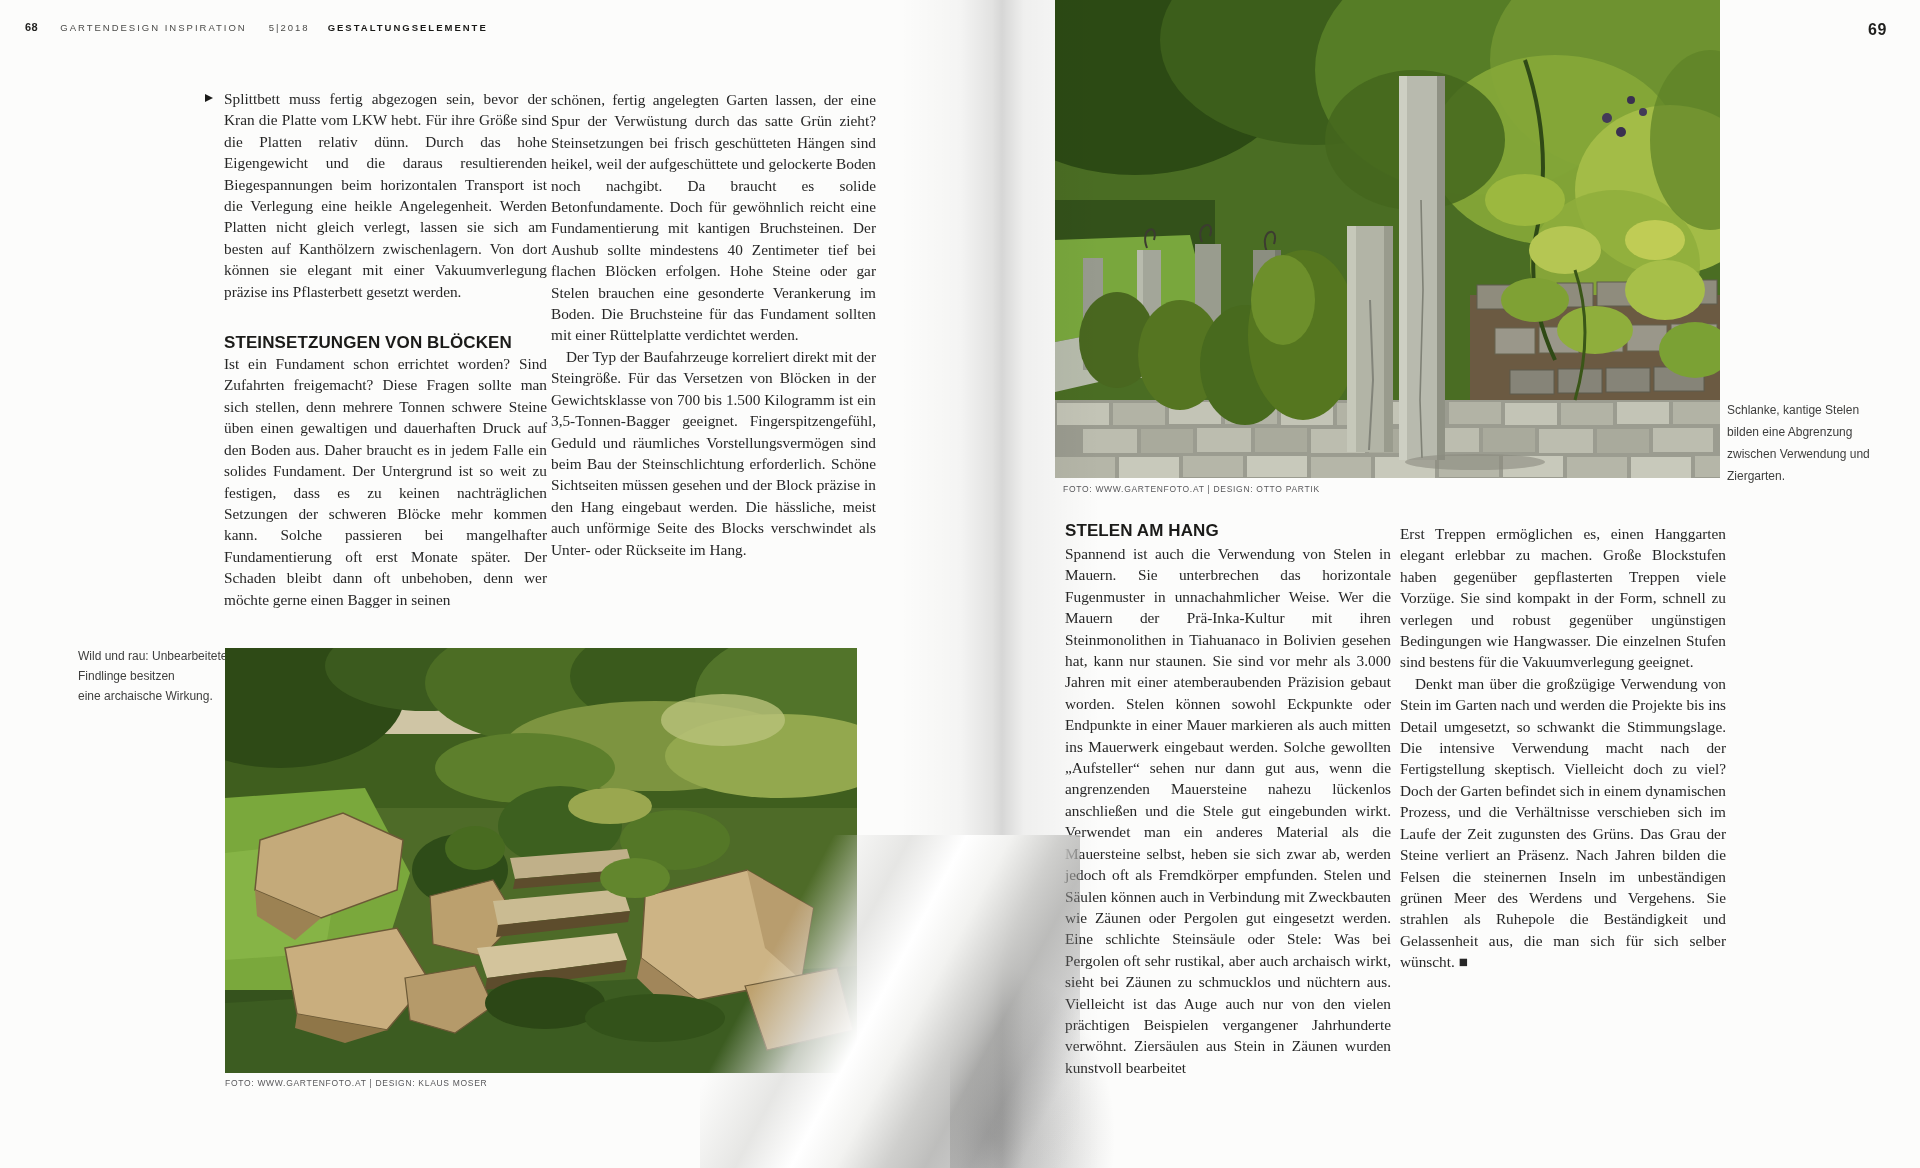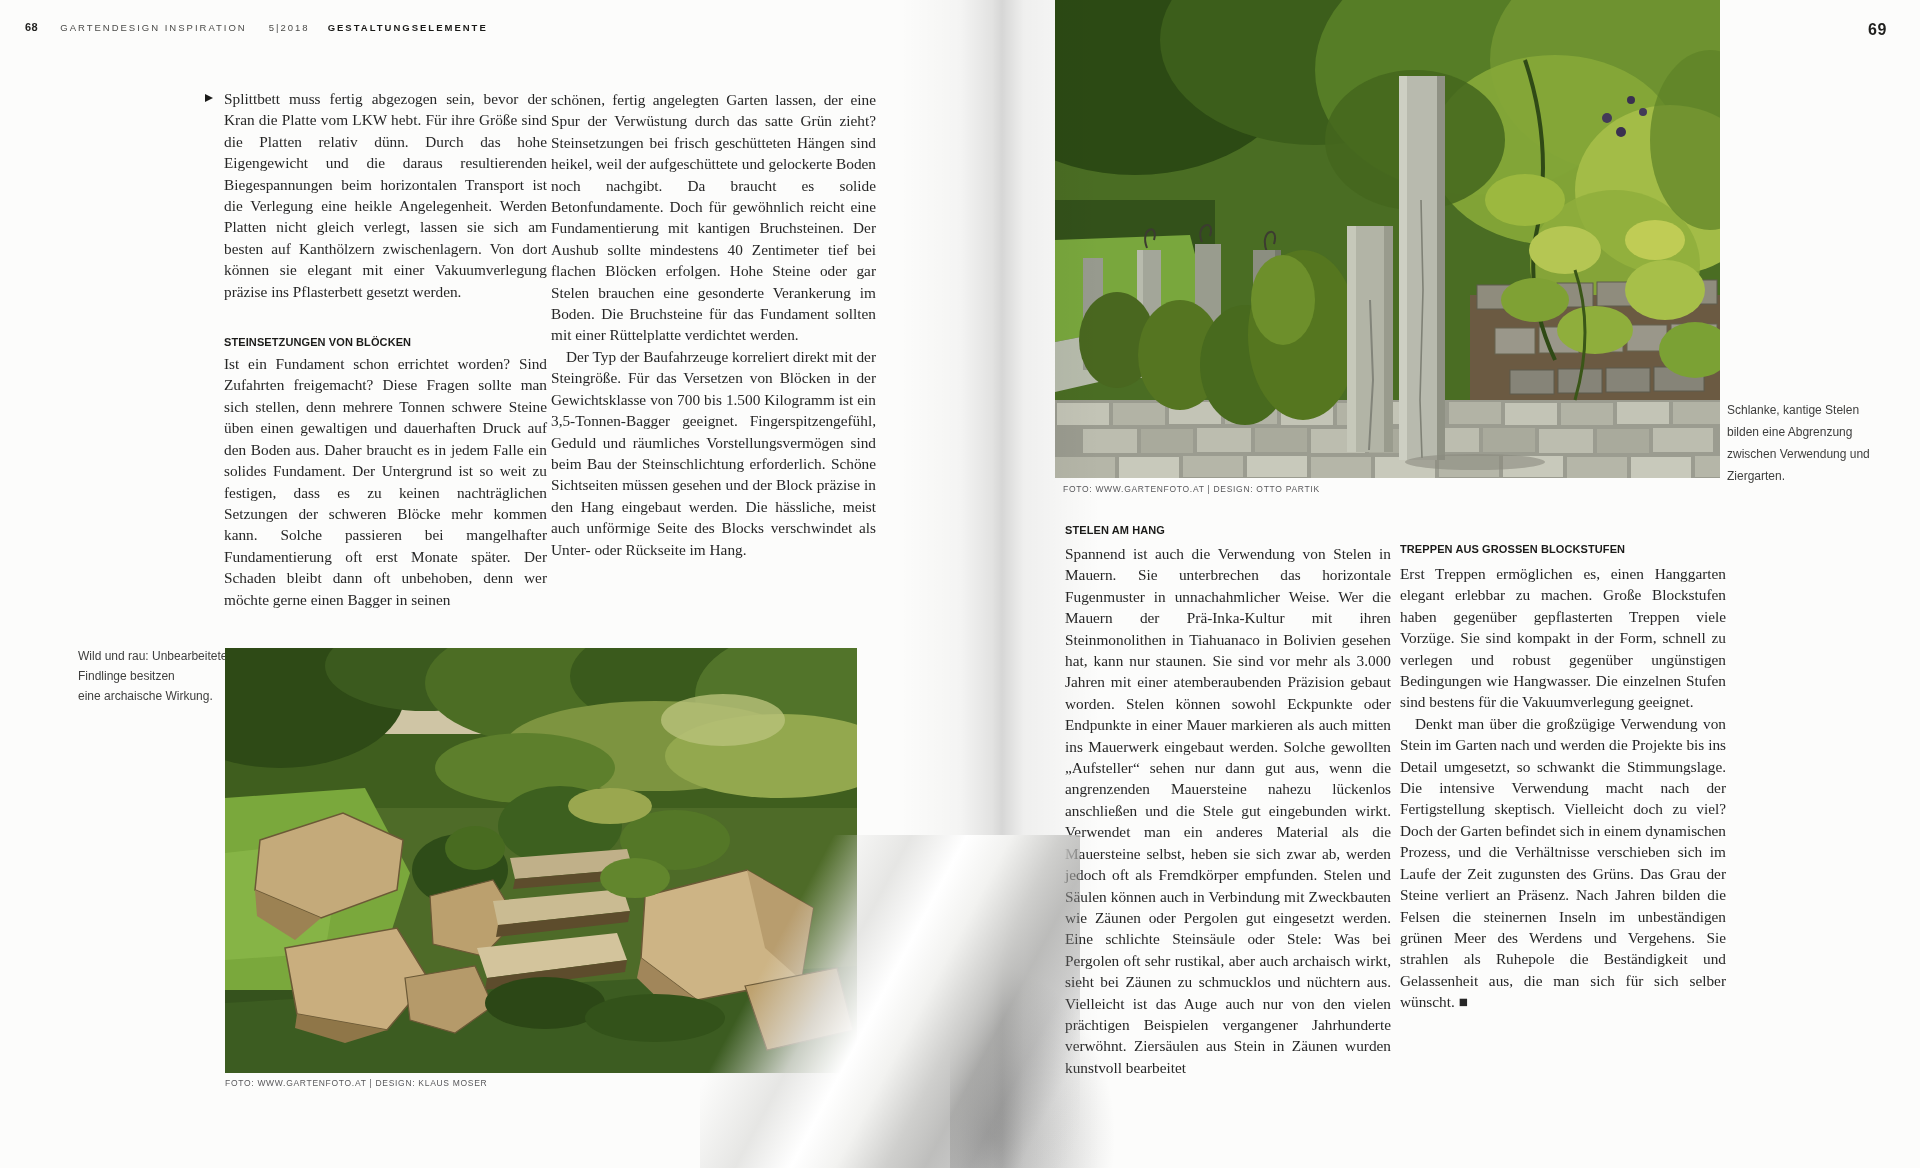--- a/index.html
+++ b/index.html
@@ -23,21 +23,21 @@
   .pnum-right{
     left:1868px;top:21px;font-family:"Liberation Sans",sans-serif;
     font-weight:700;font-size:16px;letter-spacing:.5px;color:#1f1f1d;
   }
 
   
   .bodycol{font-size:15.3px;line-height:21.4px;text-align:justify;color:#262626;hyphens:auto;}
   .bodycol p{margin:0;}
   .colhead{
     font-family:"Liberation Sans",sans-serif;font-weight:700;
-    font-size:11px;line-height:21px;letter-spacing:.1px;color:#1b1b19;margin:0;
+    font-size:17px;line-height:21px;letter-spacing:.1px;color:#1b1b19;margin:0;
   }
   #col1{left:224px;top:88px;width:323px;}
   #col1 .colhead{margin-top:30px;}
   #col2{left:551px;top:89px;width:325px;}
   #col3{left:1065px;top:520px;width:326px;}
   #col3 .colhead{margin-bottom:2px;}
   #col4{left:1400px;top:523px;width:326px;}
   #col4 .colhead{margin:16px 0 3px 0;max-width:235px;}
   .indent{text-indent:15px;}
 
@@ -297,20 +297,19 @@
   <div>zwischen Verwendung und</div>
   <div>Ziergarten.</div>
 </div>
 
 <div id="col3" class="abs bodycol">
   <h3 class="colhead">STELEN AM HANG</h3>
   <p>Spannend ist auch die Verwendung von Stelen in Mauern. Sie unterbrechen das horizontale Fugenmuster in unnachahmlicher Weise. Wer die Mauern der Prä-Inka-Kultur mit ihren Steinmonolithen in Tiahuanaco in Bolivien gesehen hat, kann nur staunen. Sie sind vor mehr als 3.000 Jahren mit einer atemberaubenden Präzision gebaut worden. Stelen können sowohl Eckpunkte oder Endpunkte in einer Mauer markieren als auch mitten ins Mauerwerk eingebaut werden. Solche gewollten „Aufsteller“ sehen nur dann gut aus, wenn die angrenzenden Mauersteine nahezu lückenlos anschließen und die Stele gut eingebunden wirkt. Verwendet man ein anderes Material als die Mauersteine selbst, heben sie sich zwar ab, werden jedoch oft als Fremdkörper empfunden. Stelen und Säulen können auch in Verbindung mit Zweckbauten wie Zäunen oder Pergolen gut eingesetzt werden. Eine schlichte Steinsäule oder Stele: Was bei Pergolen oft sehr rustikal, aber auch archaisch wirkt, sieht bei Zäunen zu schmucklos und nüchtern aus. Vielleicht ist das Auge auch nur von den vielen prächtigen Beispielen vergangener Jahrhunderte verwöhnt. Ziersäulen aus Stein in Zäunen wurden kunstvoll bearbeitet</p>
 </div>
 
 <div id="col4" class="abs bodycol">
-  <h3 class="colhead">TREPPEN AUS GROSSEN BLOCKSTUFEN</h3>
   <p>Erst Treppen ermöglichen es, einen Hanggarten elegant erlebbar zu machen. Große Blockstufen haben gegenüber gepflasterten Treppen viele Vorzüge. Sie sind kompakt in der Form, schnell zu verlegen und robust gegenüber ungünstigen Bedingungen wie Hangwasser. Die einzelnen Stufen sind bestens für die Vakuumverlegung geeignet.</p>
   <p class="indent">Denkt man über die großzügige Verwendung von Stein im Garten nach und werden die Projekte bis ins Detail umgesetzt, so schwankt die Stimmungslage. Die intensive Verwendung macht nach der Fertigstellung skeptisch. Vielleicht doch zu viel? Doch der Garten befindet sich in einem dynamischen Prozess, und die Verhältnisse verschieben sich im Laufe der Zeit zugunsten des Grüns. Das Grau der Steine verliert an Präsenz. Nach Jahren bilden die Felsen die steinernen Inseln im unbeständigen grünen Meer des Werdens und Vergehens. Sie strahlen als Ruhepole die Beständigkeit und Gelassenheit aus, die man sich für sich selber wünscht. ■</p>
 </div>
 
 <div class="abs gutter"></div>
 <div class="abs curl-shadow"></div>
 <div class="abs page-curl"></div>
 
 </body></html>

